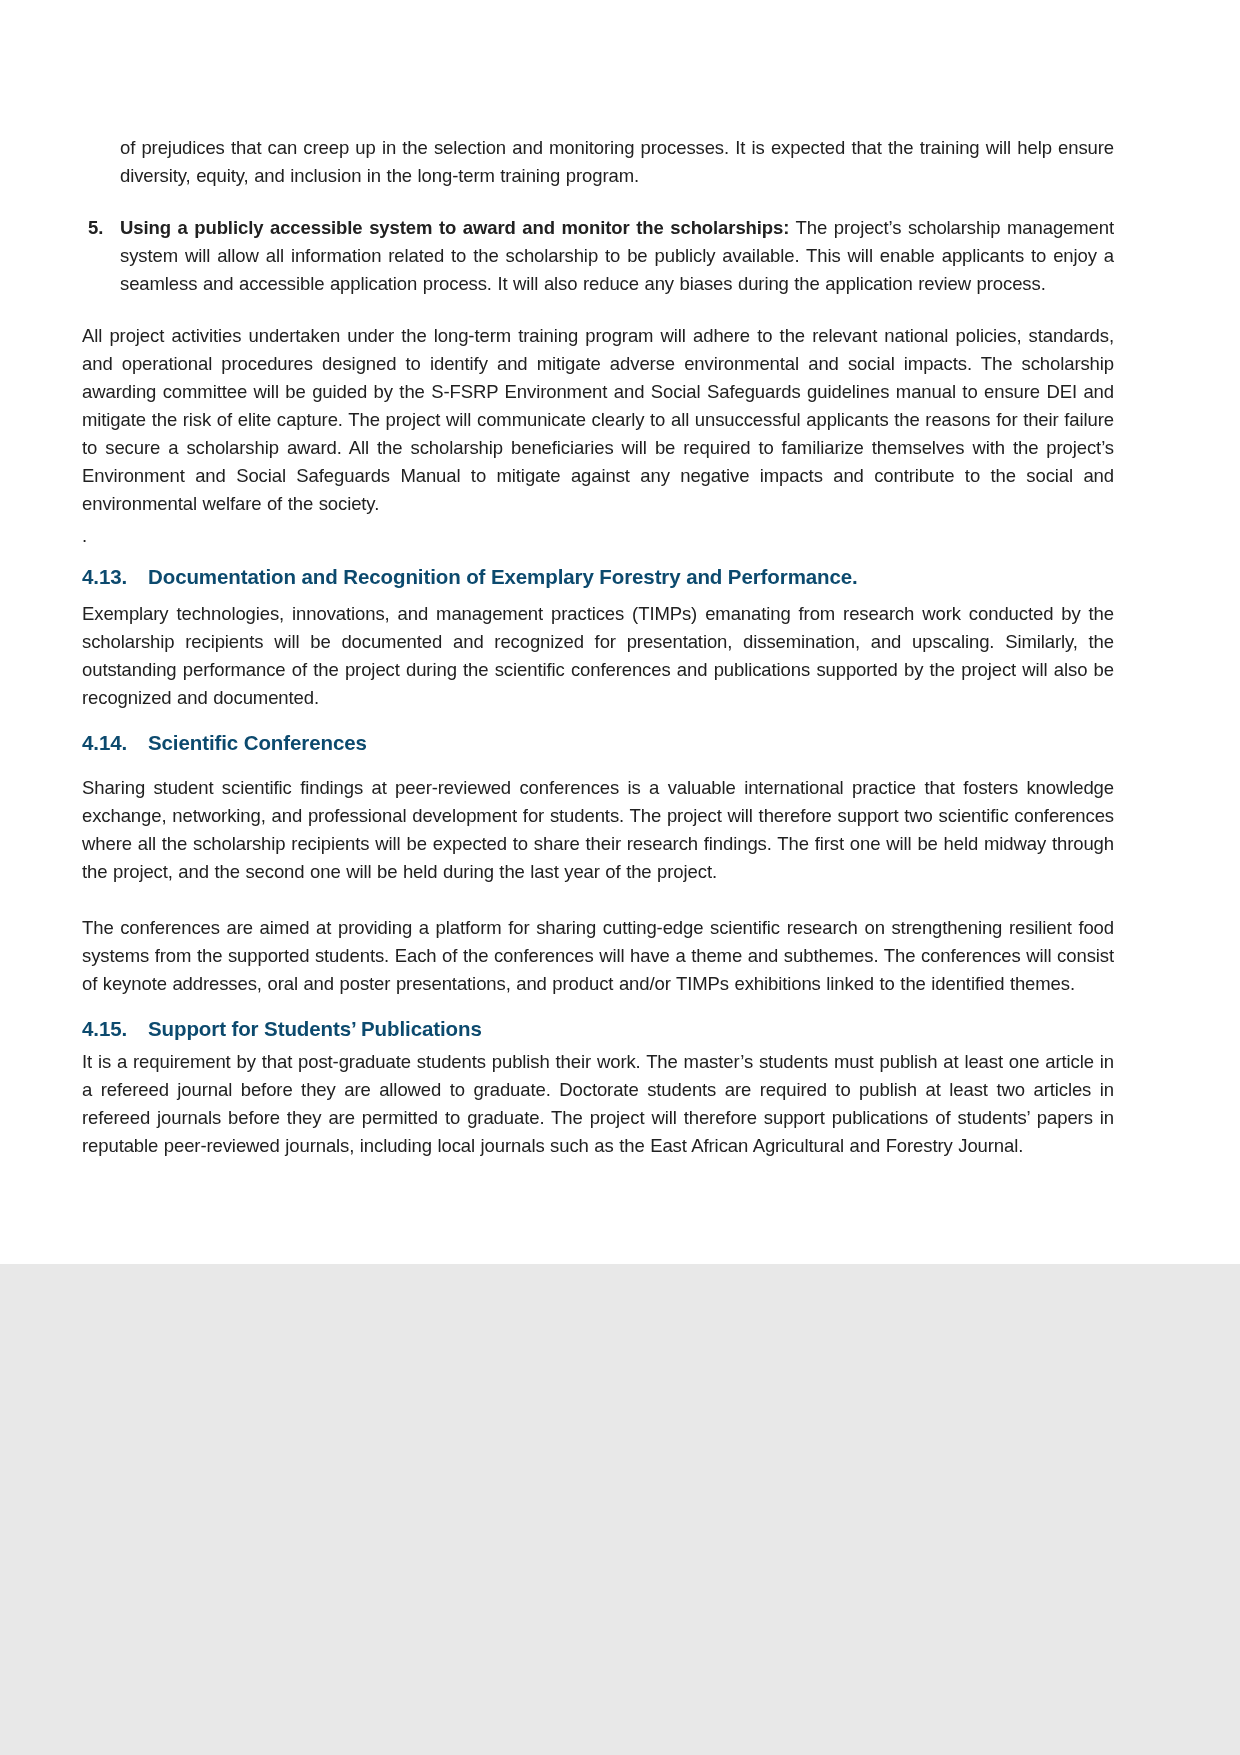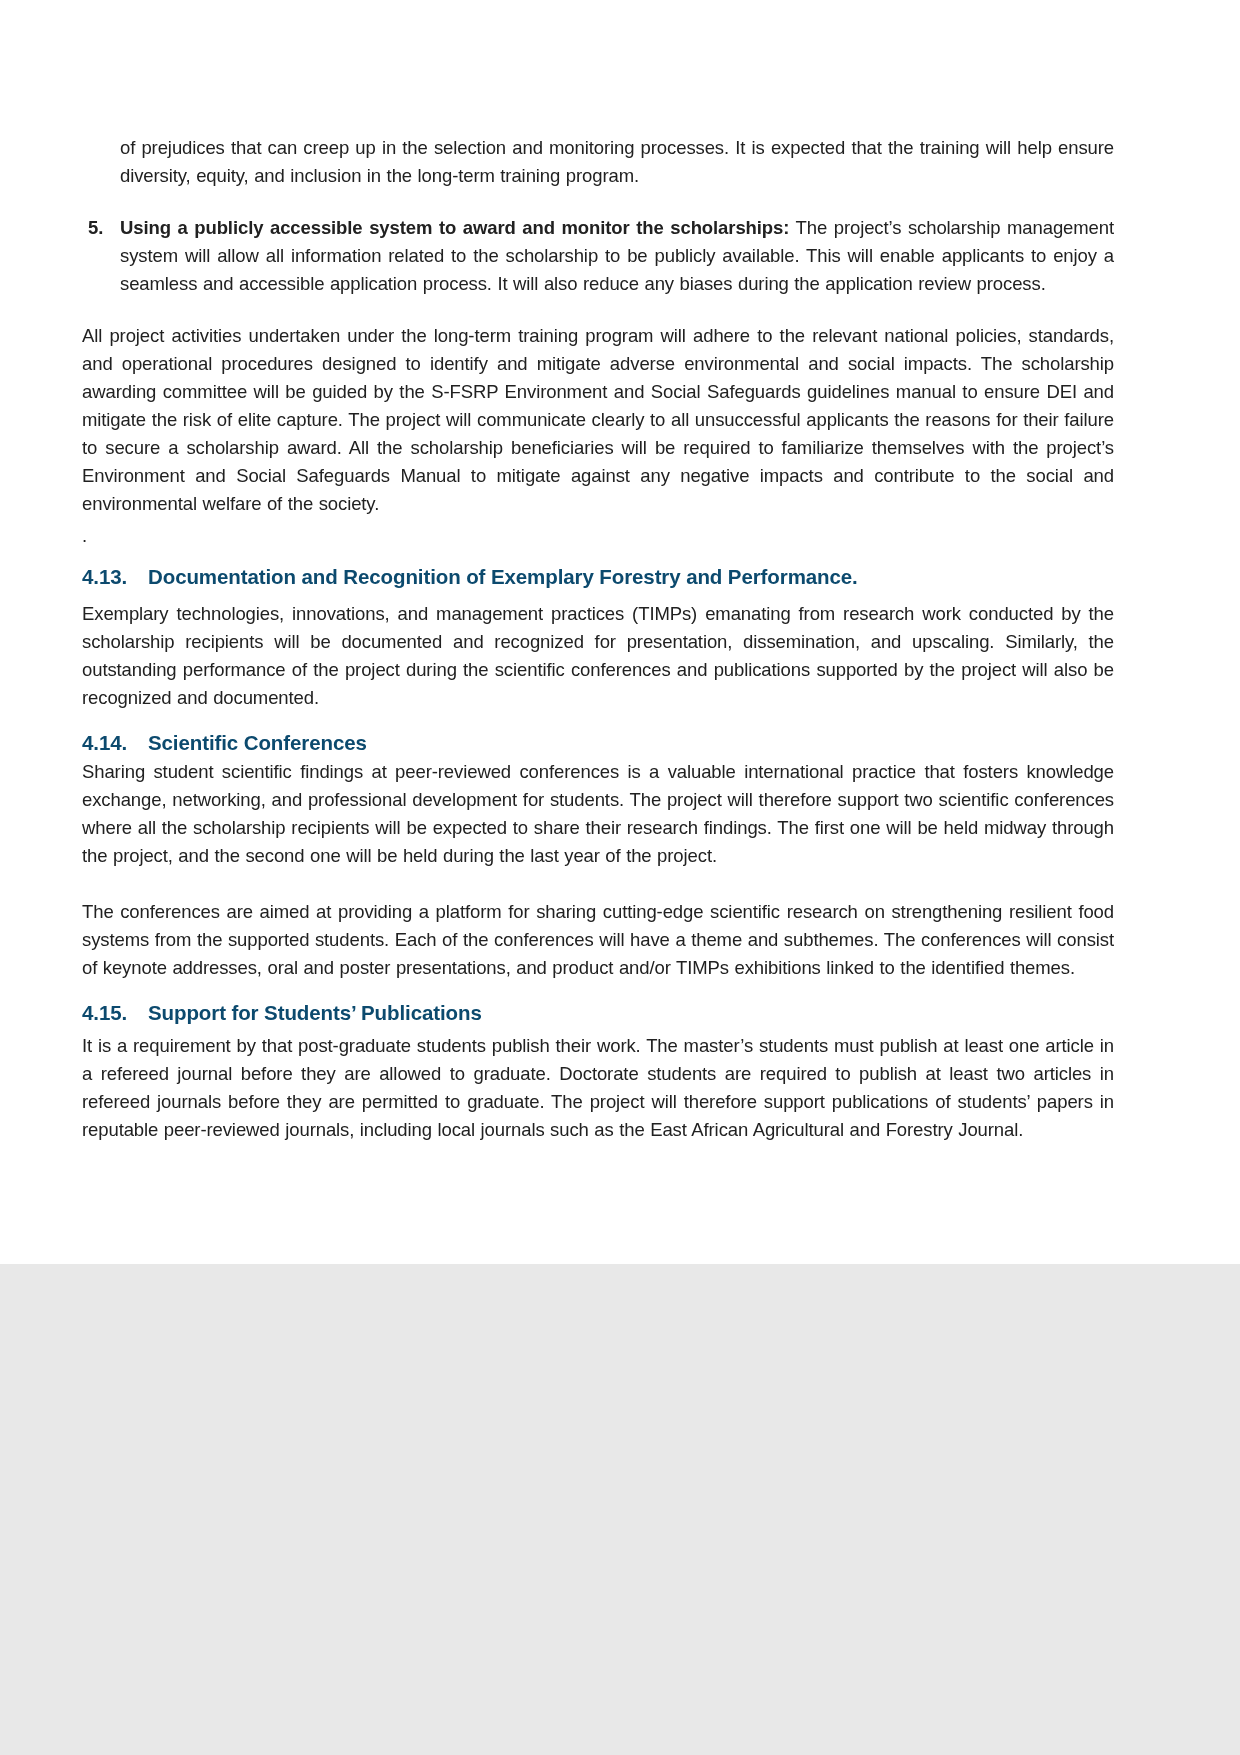--- a/index.html
+++ b/index.html
@@ -45,21 +45,21 @@
     display: flex;
     font-size: 20.5px;
     line-height: 30px;
     font-weight: bold;
     color: #0c4a6e;
     letter-spacing: -0.1px;
   }
   .h-num { flex: 0 0 66px; width: 66px; }
   .h-title { flex: 1 1 auto; }
   .heading-413 { margin-top: 12px; margin-bottom: 8px; }
-  .heading-414 { margin-top: 16px; margin-bottom: 0; }
+  .heading-414 { margin-top: 16px; margin-bottom: 16px; }
   .heading-415 { margin-top: 16px; margin-bottom: 4px; }
   .para-gap { margin-top: 28px; }
   .figure-caption {
     margin-top: 152px;
     font-size: 19px;
     line-height: 30px;
     font-weight: bold;
     color: #6d28d9;
     text-align: left;
     letter-spacing: -0.1px;

